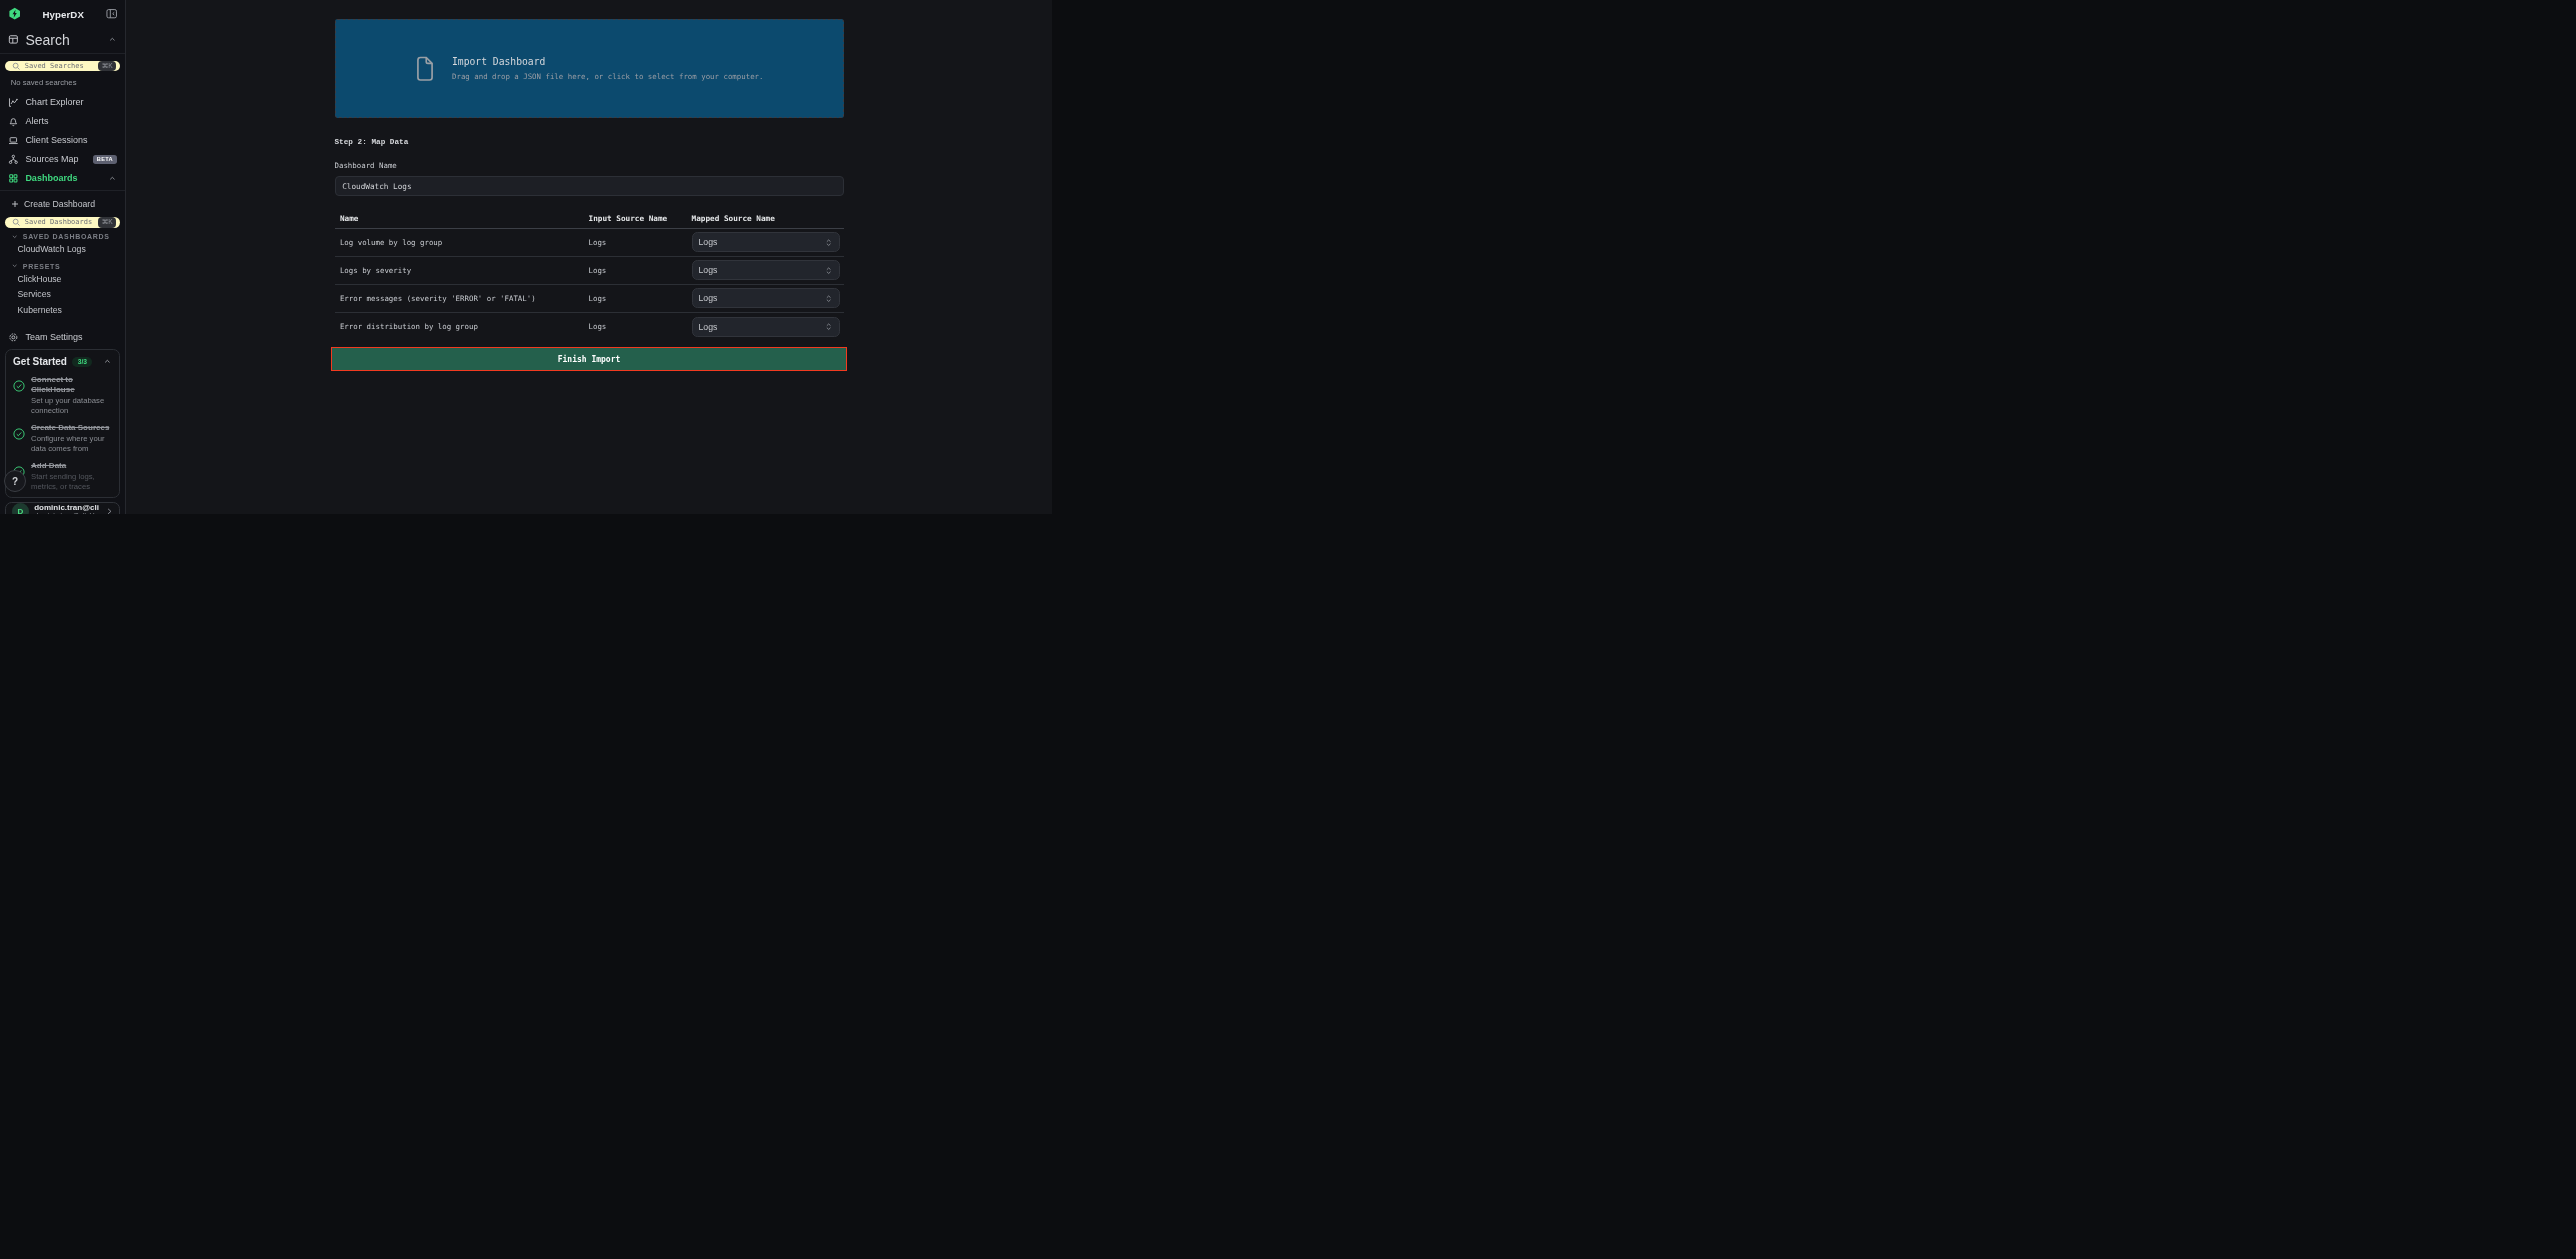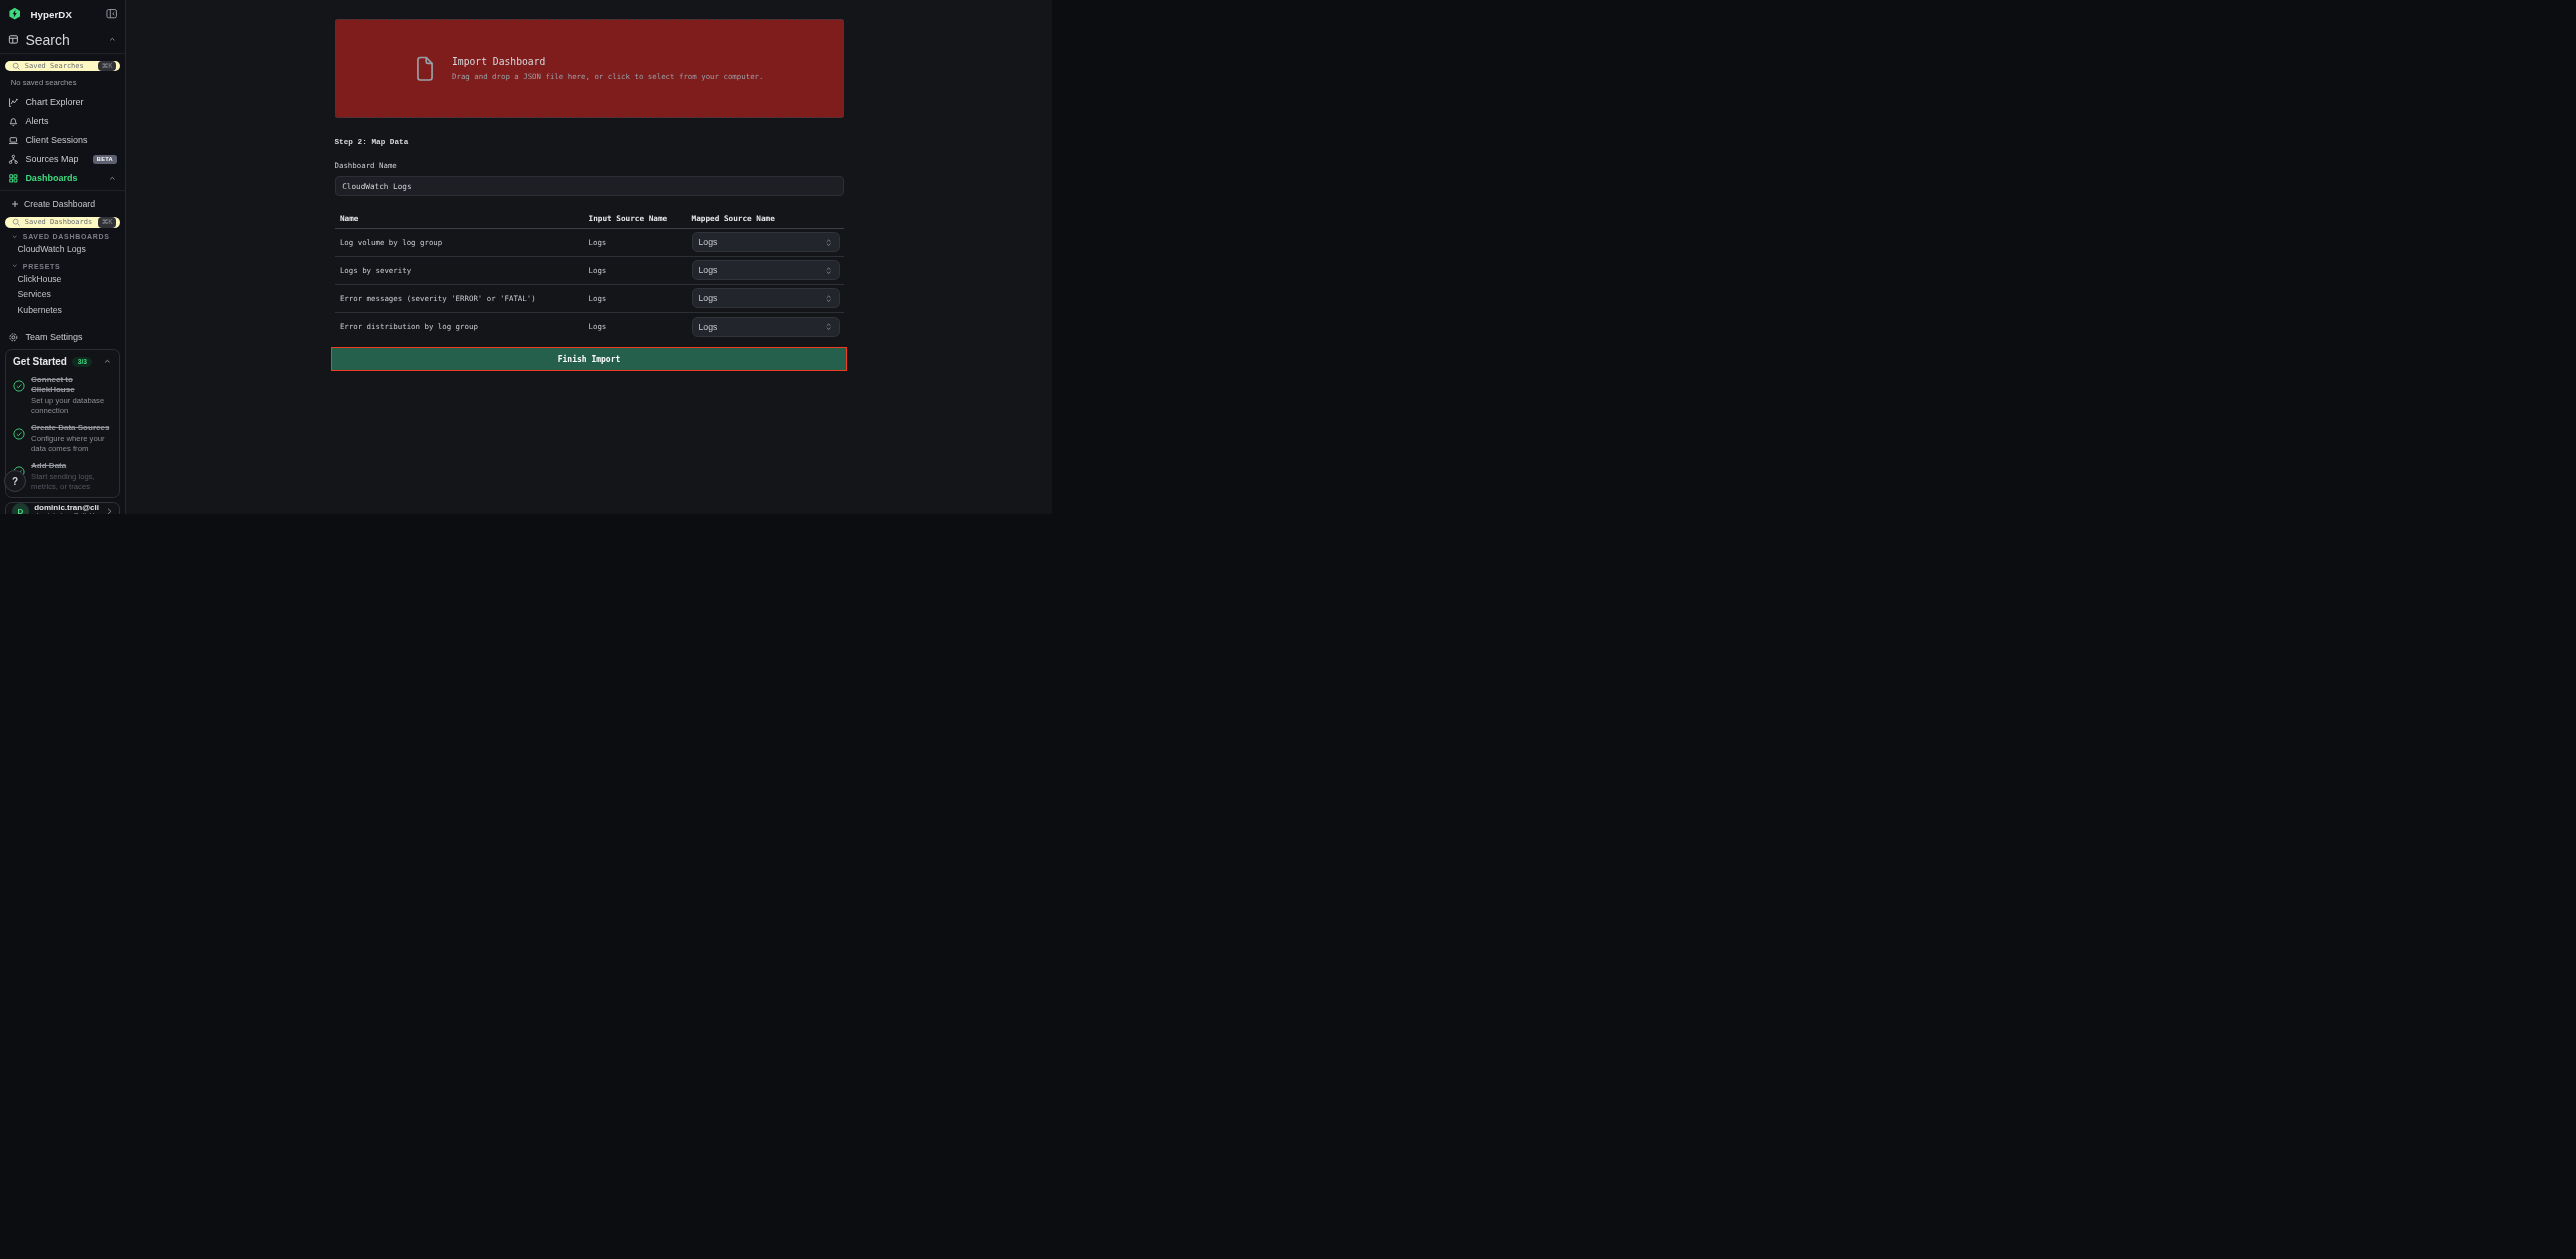--- a/index.html
+++ b/index.html
@@ -19,21 +19,21 @@
     --btn-green:#24604c;
     --red:#f23a1f;
   }
   *{margin:0;padding:0;box-sizing:border-box;}
   html,body{background:#0c0d10;}
   .app{width:1052px;height:514px;display:flex;background:var(--bg-main);font-family:var(--sans);overflow:hidden;position:relative;}
 
   
   .sidebar{width:126px;min-width:126px;height:100%;background:var(--bg-side);border-right:0.7px solid var(--border-soft);display:flex;flex-direction:column;position:relative;}
   .sb-header{display:flex;align-items:center;justify-content:space-between;padding:7.4px 8px 5.4px 8px;}
-  .brand{display:flex;align-items:center;gap:9px;}
+  .brand{display:flex;align-items:center;gap:21px;}
   .brand-name{font-size:9.7px;font-weight:bold;color:#e8eaed;letter-spacing:0.1px;}
   .icon-btn{background:none;border:none;color:#9a9da4;display:flex;align-items:center;cursor:pointer;padding:0;}
   .section-row{display:flex;align-items:center;gap:6.7px;padding:5.4px 8px;border-bottom:0.7px solid #1f2127;}
   .section-row .lbl{font-size:14px;color:#d3d5d9;flex:1;}
   .pill{display:flex;align-items:center;gap:4px;background:#fef9c3;border-radius:8.7px;height:16px;margin:6.7px 5.4px 0 5.4px;padding:0 3.4px 0 6.7px;}
   .pill input{flex:1;min-width:0;background:transparent;border:none;outline:none;font-family:var(--mono);font-size:7px;color:var(--t3);}
   .pill input::placeholder{color:#6c6f76;}
   .kbd{background:#303237;color:#909399;border-radius:4px;font-size:6.7px;padding:1.3px 3.4px;font-family:var(--sans);white-space:nowrap;}
   .muted-note{font-size:7.7px;color:#999ca2;padding:6.7px 10.7px 4px 10.7px;}
   .nav{margin-top:2px;}
@@ -66,21 +66,21 @@
   .user-name{font-size:8px;font-weight:bold;color:#e2e4e7;white-space:nowrap;overflow:hidden;}
   .user-email{font-size:7px;color:#9a9da3;white-space:nowrap;overflow:hidden;}
   .user-chev{color:#9a9da4;display:flex;}
 
   
   .main{flex:1;display:flex;flex-direction:column;min-width:0;}
   .topbar{height:32px;border-bottom:0.7px solid #222429;display:flex;align-items:center;padding:0 17px;flex-shrink:0;}
   .breadcrumb{font-family:var(--mono);font-size:7.7px;color:#cfd1d6;}
   .content{width:509px;margin:19px auto 0 auto;}
 
-  .dropzone{height:99px;border:1.3px dashed #3a3d45;border-radius:2.7px;background:#7f1d1d;display:flex;align-items:center;justify-content:center;gap:17.5px;cursor:pointer;}
+  .dropzone{height:99px;border:1.3px dashed #3a3d45;border-radius:2.7px;background:#0c4a6e;display:flex;align-items:center;justify-content:center;gap:17.5px;cursor:pointer;}
   .dz-text{max-width:376px;}
   .dz-title{font-family:var(--mono);font-size:9.7px;color:#d6d8dc;}
   .dz-sub{font-family:var(--mono);font-size:7.4px;color:#9b9ea5;margin-top:5.4px;}
 
   .step-title{margin-top:20px;font-family:Liberation Mono, monospace;font-size:7.7px;font-weight:bold;color:#d6d8dc;}
   .field-label{margin-top:15.4px;font-family:var(--mono);font-size:7.4px;color:#c9ccd1;}
   .dash-input{display:block;width:100%;margin-top:6px;height:19.5px;background:var(--bg-input);border:0.7px solid #2c2f36;border-radius:4px;padding:0 6.7px;font-family:var(--mono);font-size:7.7px;color:#d0d2d6;outline:none;}
 
   .map-table{margin-top:13.4px;}
   .t-row{display:grid;grid-template-columns:1fr 103px 152px;align-items:center;padding-left:5.4px;}

